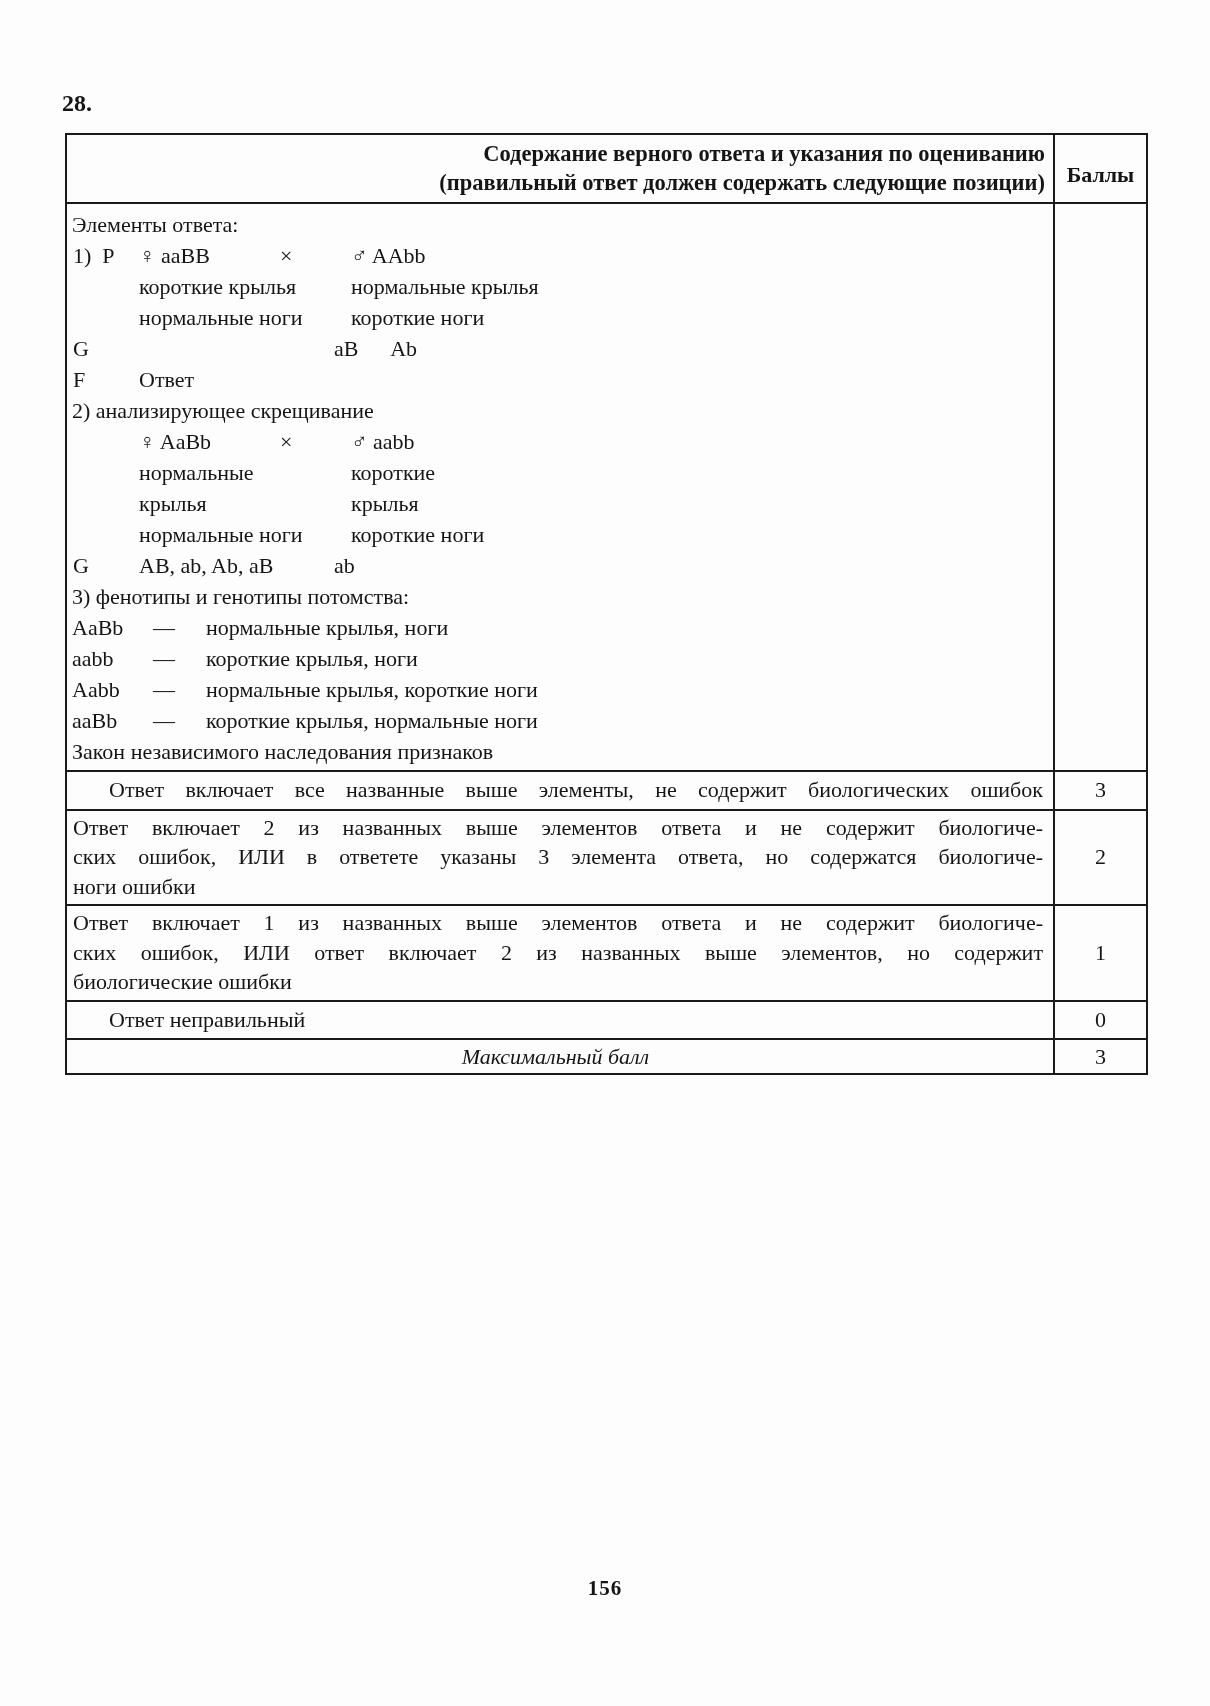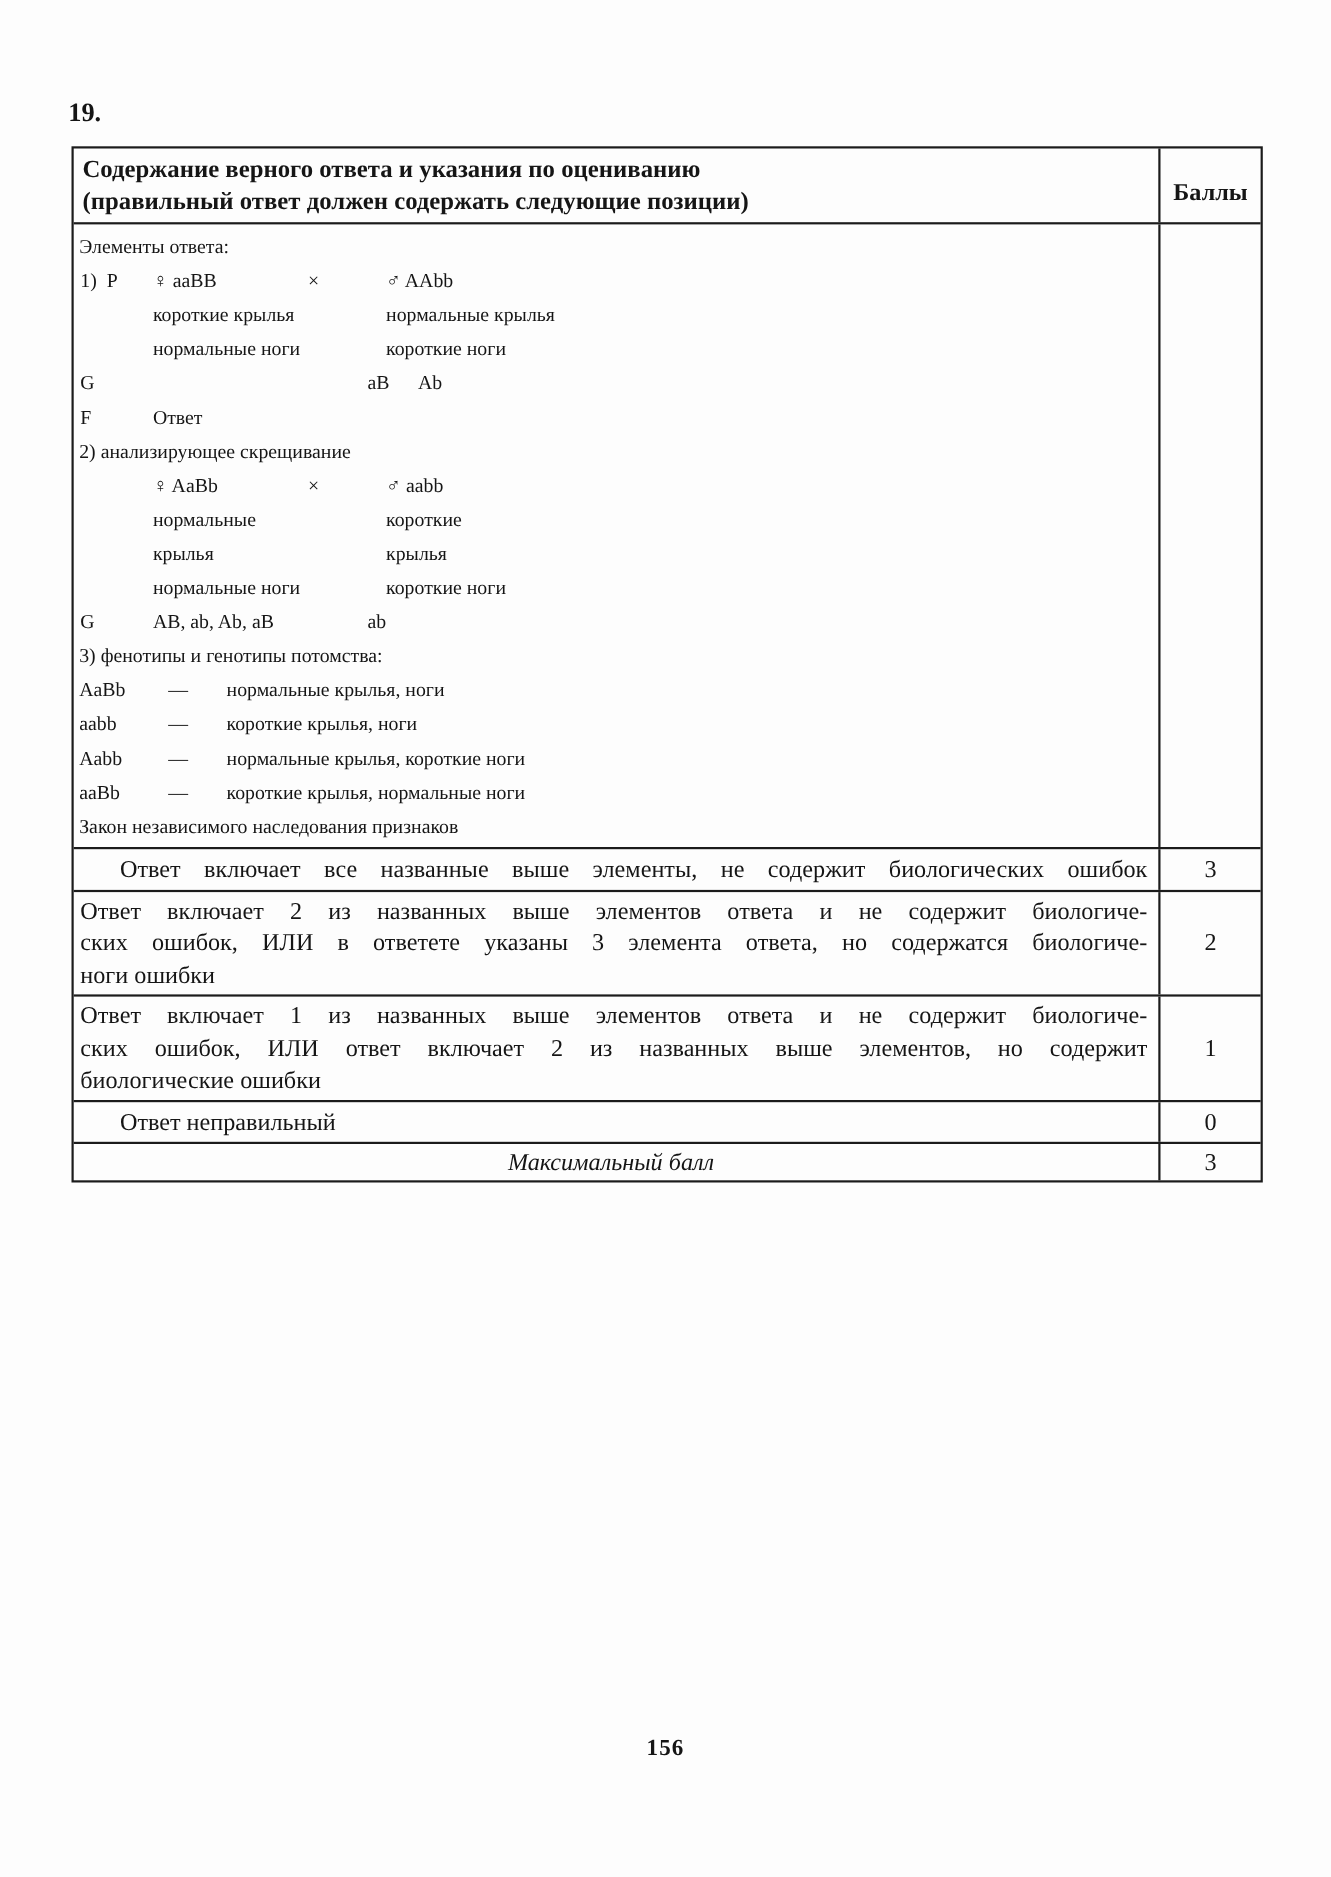--- a/index.html
+++ b/index.html
@@ -38,33 +38,33 @@
     position: relative;
   }
   .cell-score {
     flex: 1;
     display: flex; align-items: center; justify-content: center;
     font-size: 22px;
     box-sizing: border-box;
   }
   
   .header-main {
-    text-align: left;
+    text-align: right;
     font-weight: bold;
     font-size: 22.5px;
     line-height: 29px;
     padding: 4px 8px 5px 8px;
   }
   .cell-score.hdr { font-weight: bold; font-size: 22px; margin-top: 12px; }
   
   .answer-body { padding: 5px 0 3px 0; }
   .bodyline {
     position: relative;
     height: 31px; line-height: 31px;
-    font-size: 18px;
+    font-size: 22px;
     white-space: pre;
   }
   .bodyline span { position: absolute; top: 0; }
   .s-f  { left: 5px; }
   .s-m  { left: 6px; }
   .s-a  { left: 72px; }
   .s-x  { left: 213px; }
   .s-b  { left: 284px; }
   .s-b2 { left: 267px; }
   .s-g  { left: 5px; }
@@ -89,21 +89,21 @@
     position: absolute; left: 0; top: 1576px;
     width: 100%; text-align: center;
     font-size: 21px; font-weight: bold; letter-spacing: 1px;
   }
 </style>
 </head>
 <body>
 
 <div class="page">
 
-  <div class="qnum">19.</div>
+  <div class="qnum">28.</div>
 
   <div class="scoring-table">
 
     <div class="trow">
       <div class="cell-main">
         <div class="header-main">
           <div>Содержание верного ответа и указания по оцениванию</div>
           <div>(правильный ответ должен содержать следующие позиции)</div>
         </div>
       </div>

